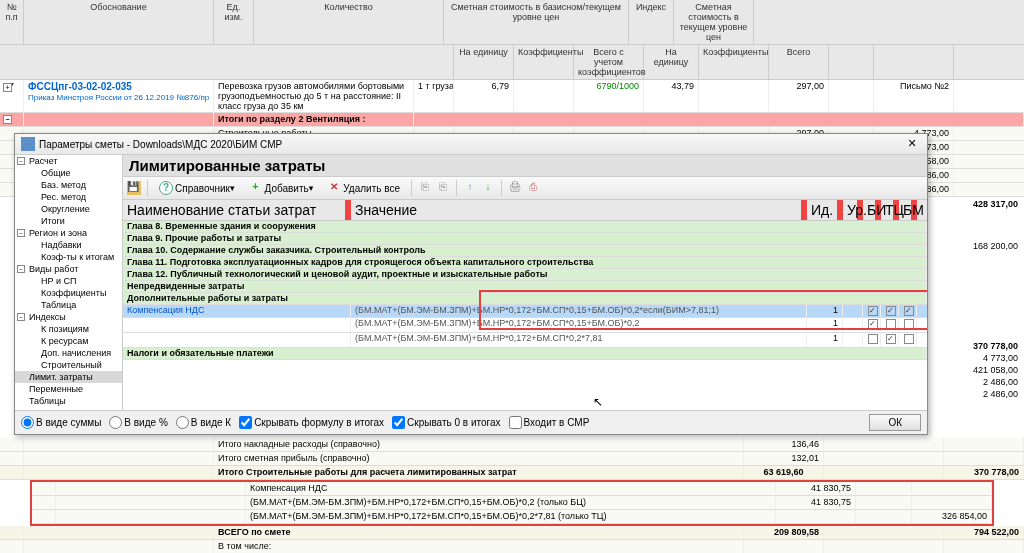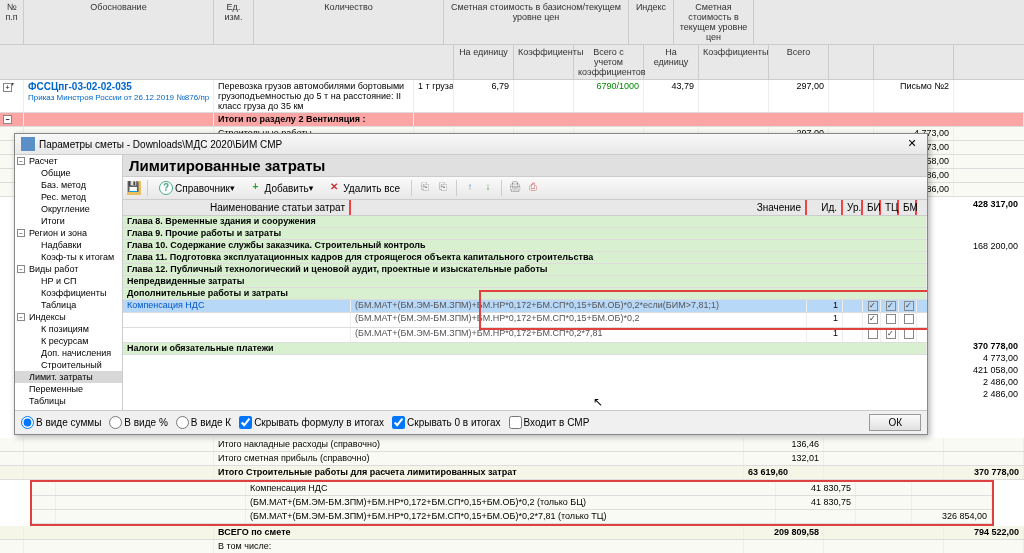--- a/index.html
+++ b/index.html
@@ -55,21 +55,21 @@
 .tb-icon { width: 14px; height: 14px; display: inline-block; margin-right: 2px; }
 .icon-help { background: #fff; border: 1px solid #4a8; border-radius: 50%; color: #4a8; text-align: center; line-height: 12px; font-weight: bold; }
 .icon-add { color: #2a2; font-weight: bold; text-align: center; line-height: 12px; }
 .icon-del { color: #c33; font-weight: bold; text-align: center; line-height: 12px; }
 .tb-sep { width: 1px; height: 16px; background: #ccc; margin: 0 2px; }
 .tb-small { width: 14px; height: 14px; cursor: pointer; display: inline-block; text-align: center; font-size: 10px; }
 
 
 .grid { flex: 1; background: #fff; position: relative; overflow: hidden; }
 .grid-head { display: flex; background: #e8e8e8; border-bottom: 1px solid #ccc; }
-.grid-head > div { border-right: 2px solid #ef4444; padding: 2px 4px; text-align: right; font-size: 10px; }
+.grid-head > div { border-right: 6px solid #ef4444; padding: 2px 4px; text-align: left; font-size: 14px; }
 .gc-name { width: 228px; }
 .gc-val { width: 456px; }
 .gc-id { width: 36px; }
 .gc-ur { width: 20px; }
 .gc-b1 { width: 18px; }
 .gc-b2 { width: 18px; }
 .gc-b3 { width: 18px; }
 .grid-row { display: flex; border-bottom: 1px solid #ddd; min-height: 12px; }
 .grid-row > div { border-right: 1px solid #eee; padding: 0px 4px; font-size: 9px; }
 .grid-row.chapter { background: #d8f0d0; font-weight: bold; }
@@ -241,21 +241,21 @@
         <div class="col-code"></div>
         <div style="width:530px;">Итого сметная прибыль (справочно)</div>
         <div style="width:80px;text-align:right">132,01</div>
         <div style="flex:1"></div>
         <div class="col-final"></div>
       </div>
       <div class="bg-row total">
         <div class="col-num"></div>
         <div class="col-code"></div>
         <div style="width:530px;font-weight:bold">Итого Строительные работы для расчета лимитированных затрат</div>
-        <div style="width:80px;text-align:left">63 619,60</div>
+        <div style="width:80px;text-align:center">63 619,60</div>
         <div style="flex:1"></div>
         <div class="col-final">370 778,00</div>
       </div>
       <div class="red-frame">
         <div class="bg-row alt">
           <div class="col-num"></div>
           <div class="col-code"></div>
           <div style="width:530px;">Компенсация НДС</div>
           <div style="width:80px;text-align:right">41 830,75</div>
           <div style="flex:1"></div>

